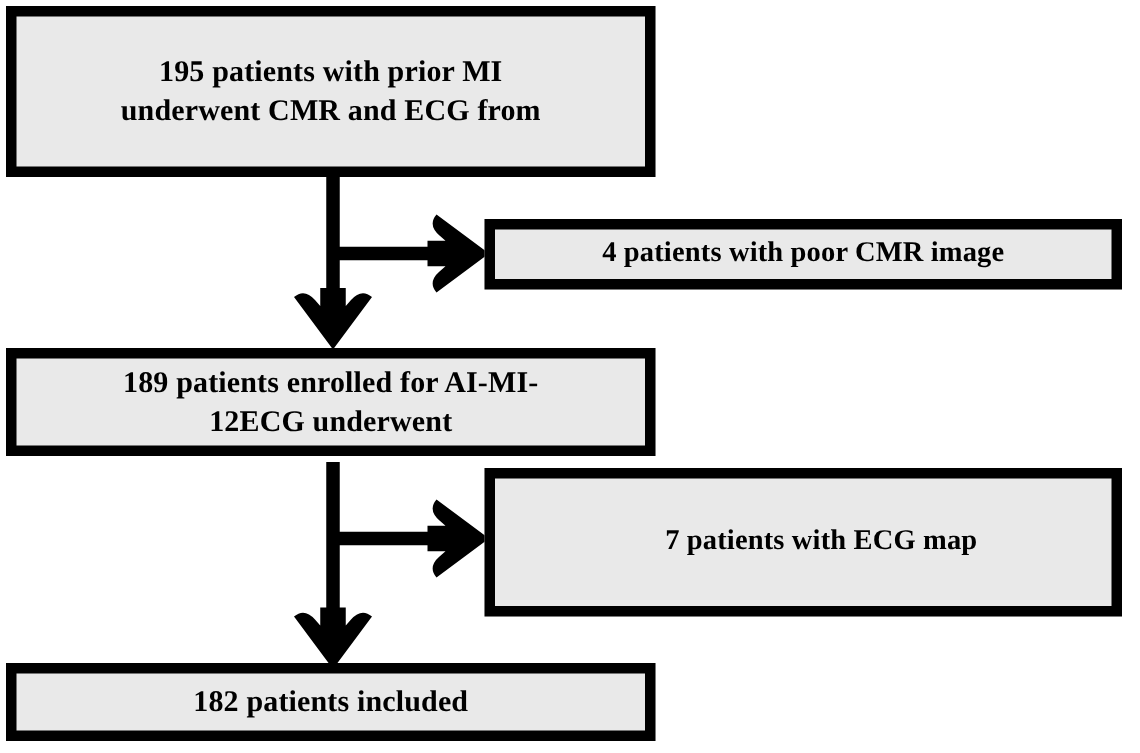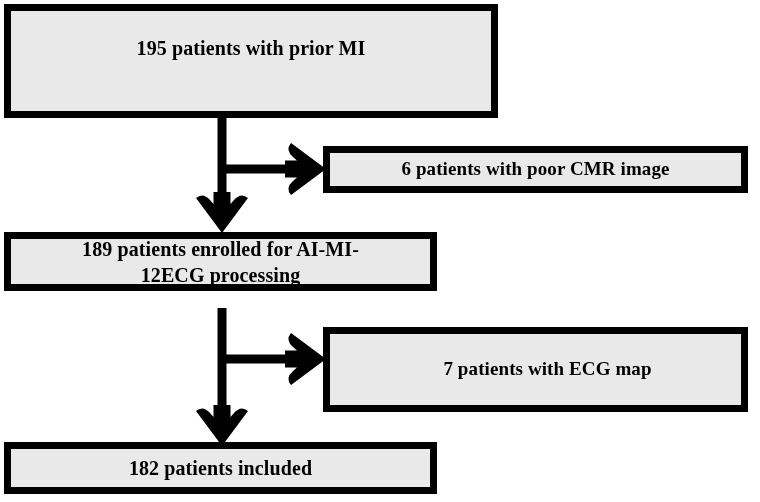--- a/index.html
+++ b/index.html
@@ -31,24 +31,24 @@
     font-size: 19px;
     line-height: 1.30;
     letter-spacing: 0.1px;
     padding: 2px 8px;
   }
   .fbox .inner {
     width: 100%;
     display: block;
   }
 
-  #box-main-1 { left: 4px;   top: 4px;   width: 494px; height: 114px; font-size: 20px; }
+  #box-main-1 { left: 4px;   top: 4px;   width: 433px; height: 114px; font-size: 20px; }
   #box-excl-1 { left: 323px; top: 146px; width: 425px; height: 47px;  font-size: 19px; }
-  #box-main-2 { left: 4px;   top: 232px; width: 433px; height: 59px;  font-size: 20px; }
-  #box-excl-2 { left: 323px; top: 327px; width: 425px; height: 85px;  font-size: 19px; padding-left: 32px; }
+  #box-main-2 { left: 4px;   top: 232px; width: 433px; height: 72px;  font-size: 20px; }
+  #box-excl-2 { left: 323px; top: 312px; width: 425px; height: 99px;  font-size: 19px; padding-left: 32px; }
   #box-main-3 { left: 4px;   top: 442px; width: 433px; height: 52px;  font-size: 20px; }
 
   
   #connectors {
     position: absolute;
     left: 0;
     top: 0;
     width: 760px;
     height: 502px;
     pointer-events: none;
@@ -113,34 +113,34 @@
                L 285 367.5
                L 297 367.5
                L 293 371
                Q 285 378 291 385 Z"></path>
     </g>
   </svg>
 
   <div class="fbox" id="box-main-1">
     <span class="inner">
       <span>195 patients with prior MI</span><br>
-      <br>
+      <span>underwent CMR and ECG from</span><br>
     </span>
   </div>
 
   <div class="fbox" id="box-excl-1">
     <span class="inner">
-      <span>6 patients with poor CMR image</span>
+      <span>4 patients with poor CMR image</span>
     </span>
   </div>
 
   <div class="fbox" id="box-main-2">
     <span class="inner">
       <span>189 patients enrolled for AI-MI-</span><br>
-      <span>12ECG processing</span>
+      <span>12ECG underwent</span>
     </span>
   </div>
 
   <div class="fbox" id="box-excl-2">
     <span class="inner">
       <span>7 patients with ECG map</span><br>
     </span>
   </div>
 
   <div class="fbox" id="box-main-3">

